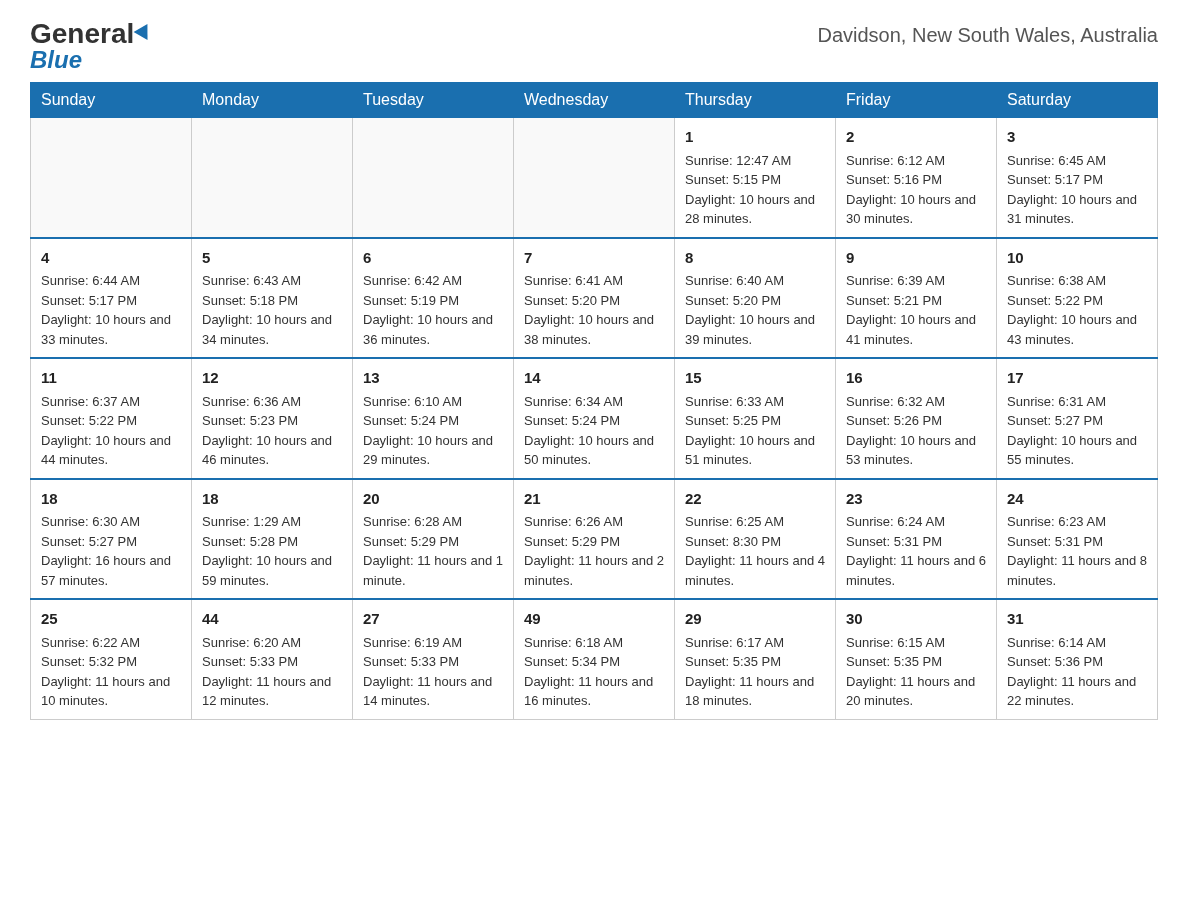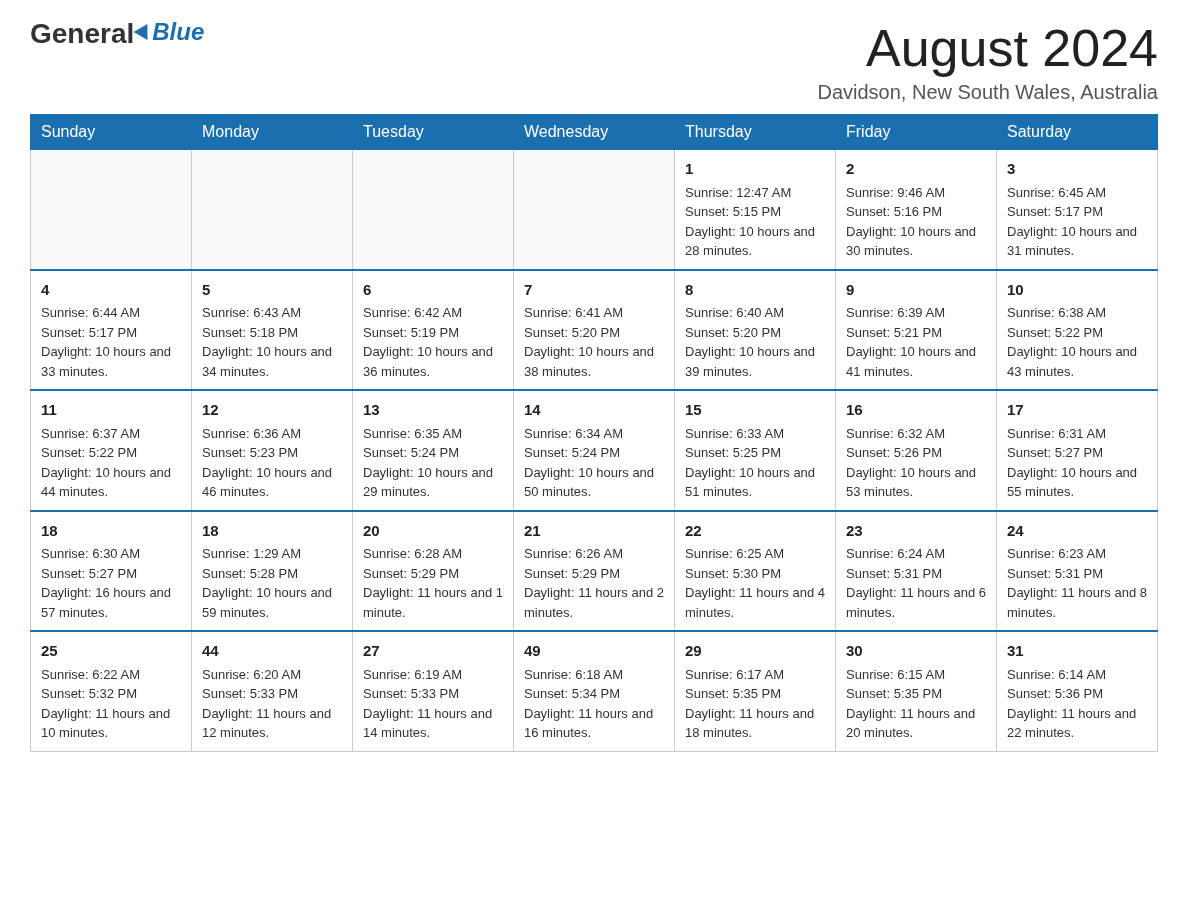--- a/index.html
+++ b/index.html
@@ -11,21 +11,21 @@
       min-height: 918px;
     }
     .header {
       display: flex;
       justify-content: space-between;
       align-items: flex-start;
       margin-bottom: 10px;
     }
     .logo {
       display: flex;
-      flex-direction: row;
+      flex-direction: column;
       align-items: flex-start;
     }
     .logo-general {
       font-size: 28px;
       font-weight: bold;
       color: #333;
       line-height: 1;
     }
     .logo-blue {
       font-size: 24px;
@@ -110,21 +110,20 @@
   <div class="logo">
     <div class="logo-row">
       <span class="logo-general">General</span>
       <span class="logo-triangle"></span>
     </div>
     <div class="logo-row">
       <span class="logo-blue">Blue</span>
     </div>
   </div>
   <div class="title-section">
-    <div class="month-title">August 2024</div>
     <div class="location">Davidson, New South Wales, Australia</div>
   </div>
 </div>
 
 <table class="calendar">
   <thead>
     <tr>
     <th>Sunday</th>
         <th>Monday</th>
         <th>Tuesday</th>
@@ -141,21 +140,21 @@
         <td class="empty"></td>
         <td class="empty"></td>
         <td>
           <span class="day-num">1</span>
           <div>Sunrise: 12:47 AM</div>
           <div>Sunset: 5:15 PM</div>
           <div>Daylight: 10 hours and 28 minutes.</div>
         </td>
         <td>
           <span class="day-num">2</span>
-          <div>Sunrise: 9:46 AM</div>
+          <div>Sunrise: 6:12 AM</div>
           <div>Sunset: 5:16 PM</div>
           <div>Daylight: 10 hours and 30 minutes.</div>
         </td>
         <td>
           <span class="day-num">3</span>
           <div>Sunrise: 6:45 AM</div>
           <div>Sunset: 5:17 PM</div>
           <div>Daylight: 10 hours and 31 minutes.</div>
         </td>
       </tr>
@@ -211,21 +210,21 @@
           <div>Daylight: 10 hours and 44 minutes.</div>
         </td>
         <td>
           <span class="day-num">12</span>
           <div>Sunrise: 6:36 AM</div>
           <div>Sunset: 5:23 PM</div>
           <div>Daylight: 10 hours and 46 minutes.</div>
         </td>
         <td>
           <span class="day-num">13</span>
-          <div>Sunrise: 6:35 AM</div>
+          <div>Sunrise: 6:10 AM</div>
           <div>Sunset: 5:24 PM</div>
           <div>Daylight: 10 hours and 29 minutes.</div>
         </td>
         <td>
           <span class="day-num">14</span>
           <div>Sunrise: 6:34 AM</div>
           <div>Sunset: 5:24 PM</div>
           <div>Daylight: 10 hours and 50 minutes.</div>
         </td>
         <td>
@@ -268,21 +267,21 @@
         </td>
         <td>
           <span class="day-num">21</span>
           <div>Sunrise: 6:26 AM</div>
           <div>Sunset: 5:29 PM</div>
           <div>Daylight: 11 hours and 2 minutes.</div>
         </td>
         <td>
           <span class="day-num">22</span>
           <div>Sunrise: 6:25 AM</div>
-          <div>Sunset: 5:30 PM</div>
+          <div>Sunset: 8:30 PM</div>
           <div>Daylight: 11 hours and 4 minutes.</div>
         </td>
         <td>
           <span class="day-num">23</span>
           <div>Sunrise: 6:24 AM</div>
           <div>Sunset: 5:31 PM</div>
           <div>Daylight: 11 hours and 6 minutes.</div>
         </td>
         <td>
           <span class="day-num">24</span>

